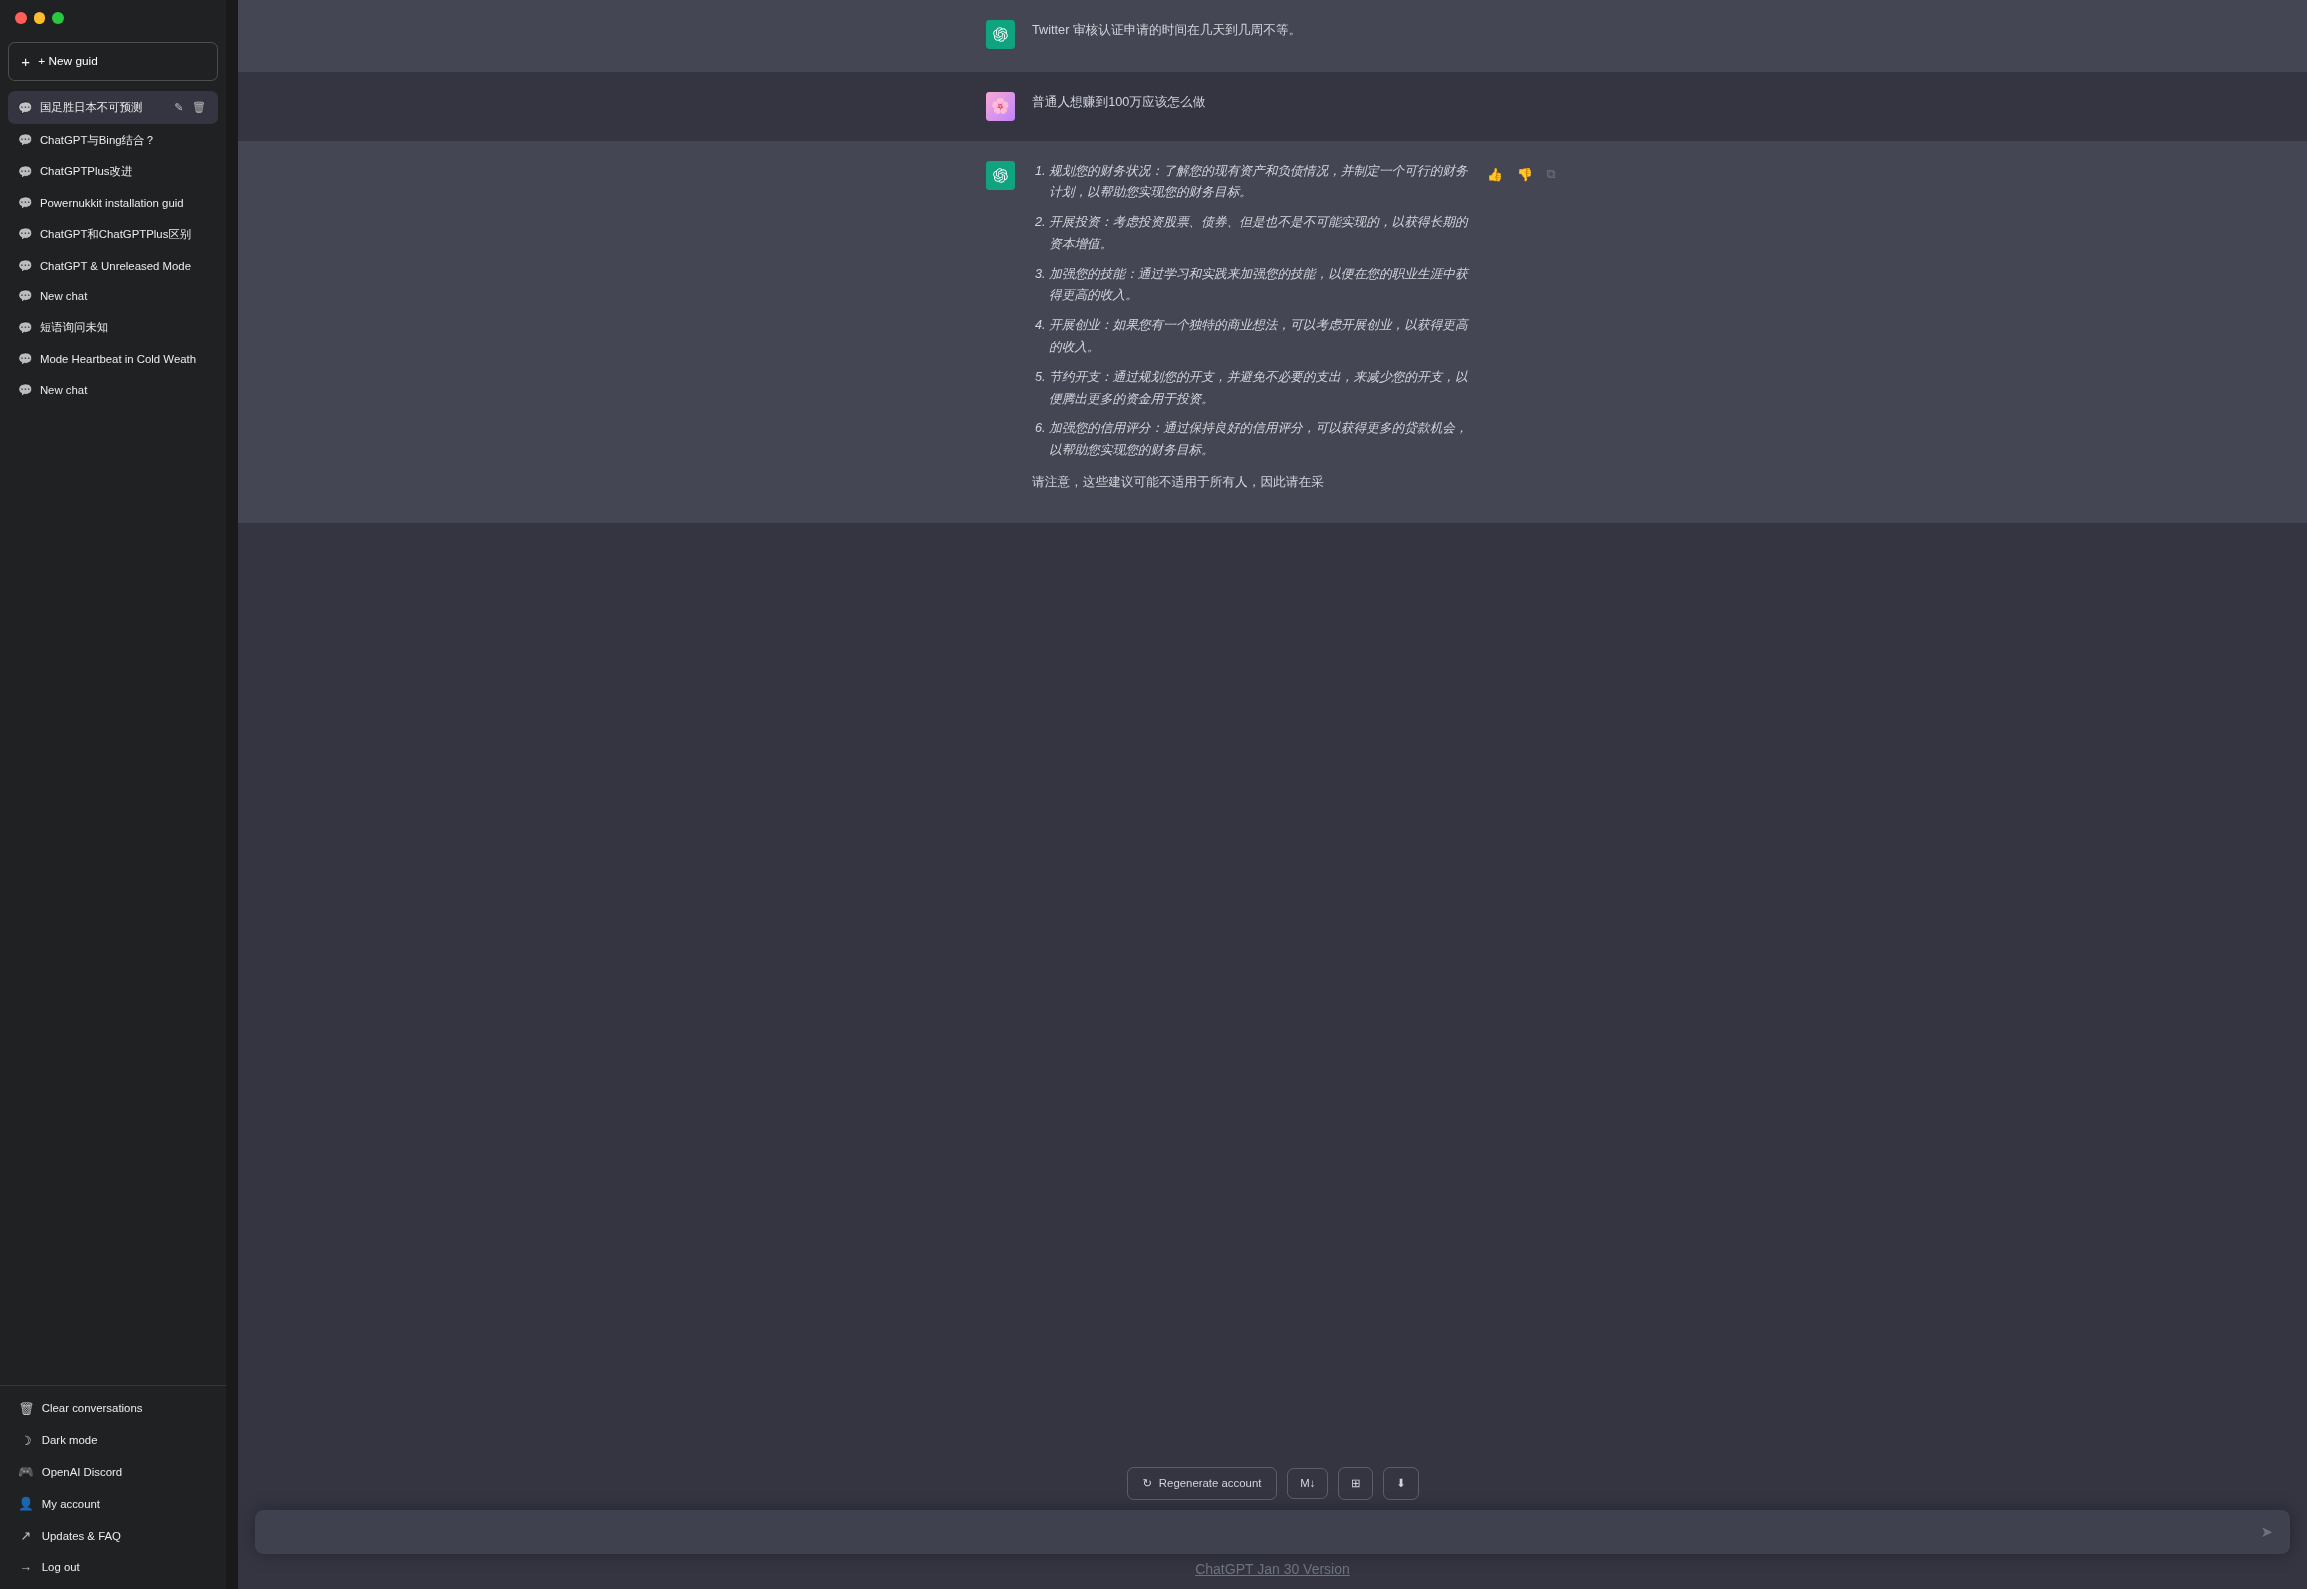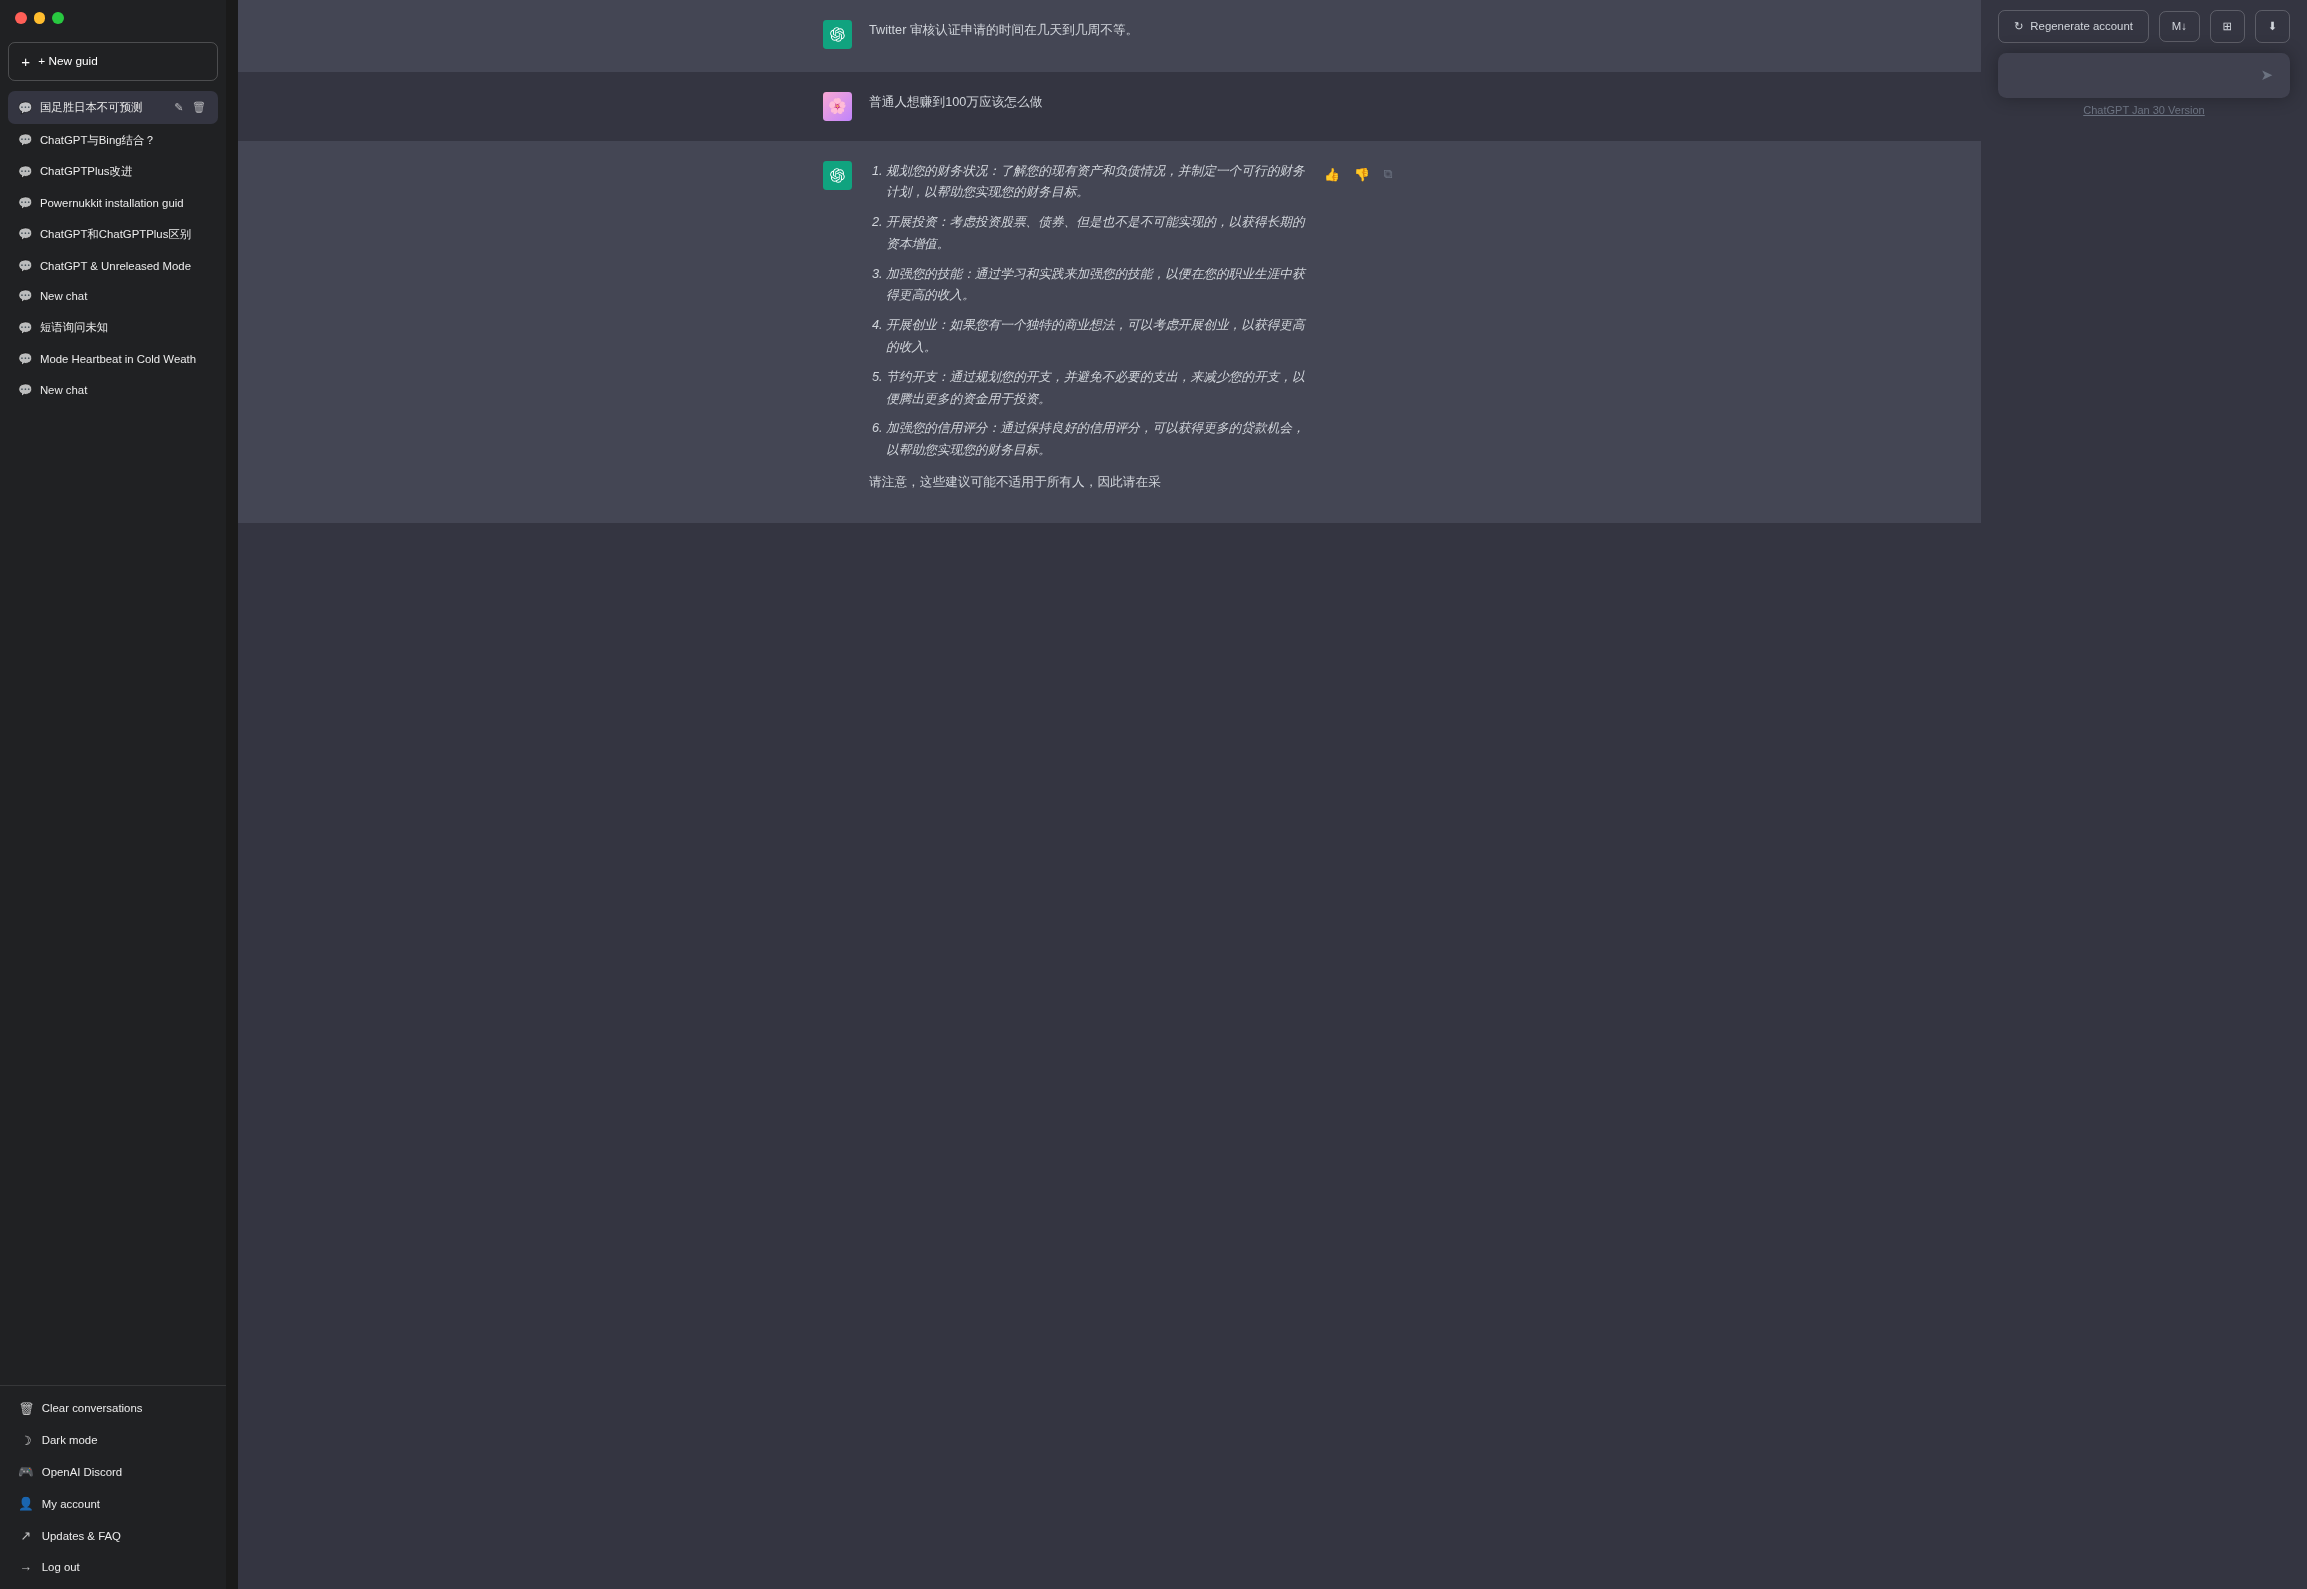--- a/index.html
+++ b/index.html
@@ -132,20 +132,21 @@
       opacity: 0.8;
       flex-shrink: 0;
       width: 15px;
       text-align: center;
     }
 
     
     .main {
       flex: 1;
       display: flex;
+      flex-direction: column;
       background: #343541;
       position: relative;
       overflow: hidden;
       margin-left: 12px;
     }
 
     .chat-messages {
       flex: 1;
       overflow-y: auto;
       padding: 0 0 17px 0;
@@ -265,21 +266,21 @@
       cursor: pointer;
       font-size: 15px;
       padding: 3.4px;
       display: flex;
       align-items: center;
     }
 
     .footer-text {
       text-align: center;
       color: #6b7280;
-      font-size: 11px;
+      font-size: 14px;
       margin-top: 6.8px;
       padding-bottom: 6.8px;
       text-decoration: underline;
       cursor: pointer;
     }
 
     
     .gpt-icon {
       width: 29px;
       height: 29px;

